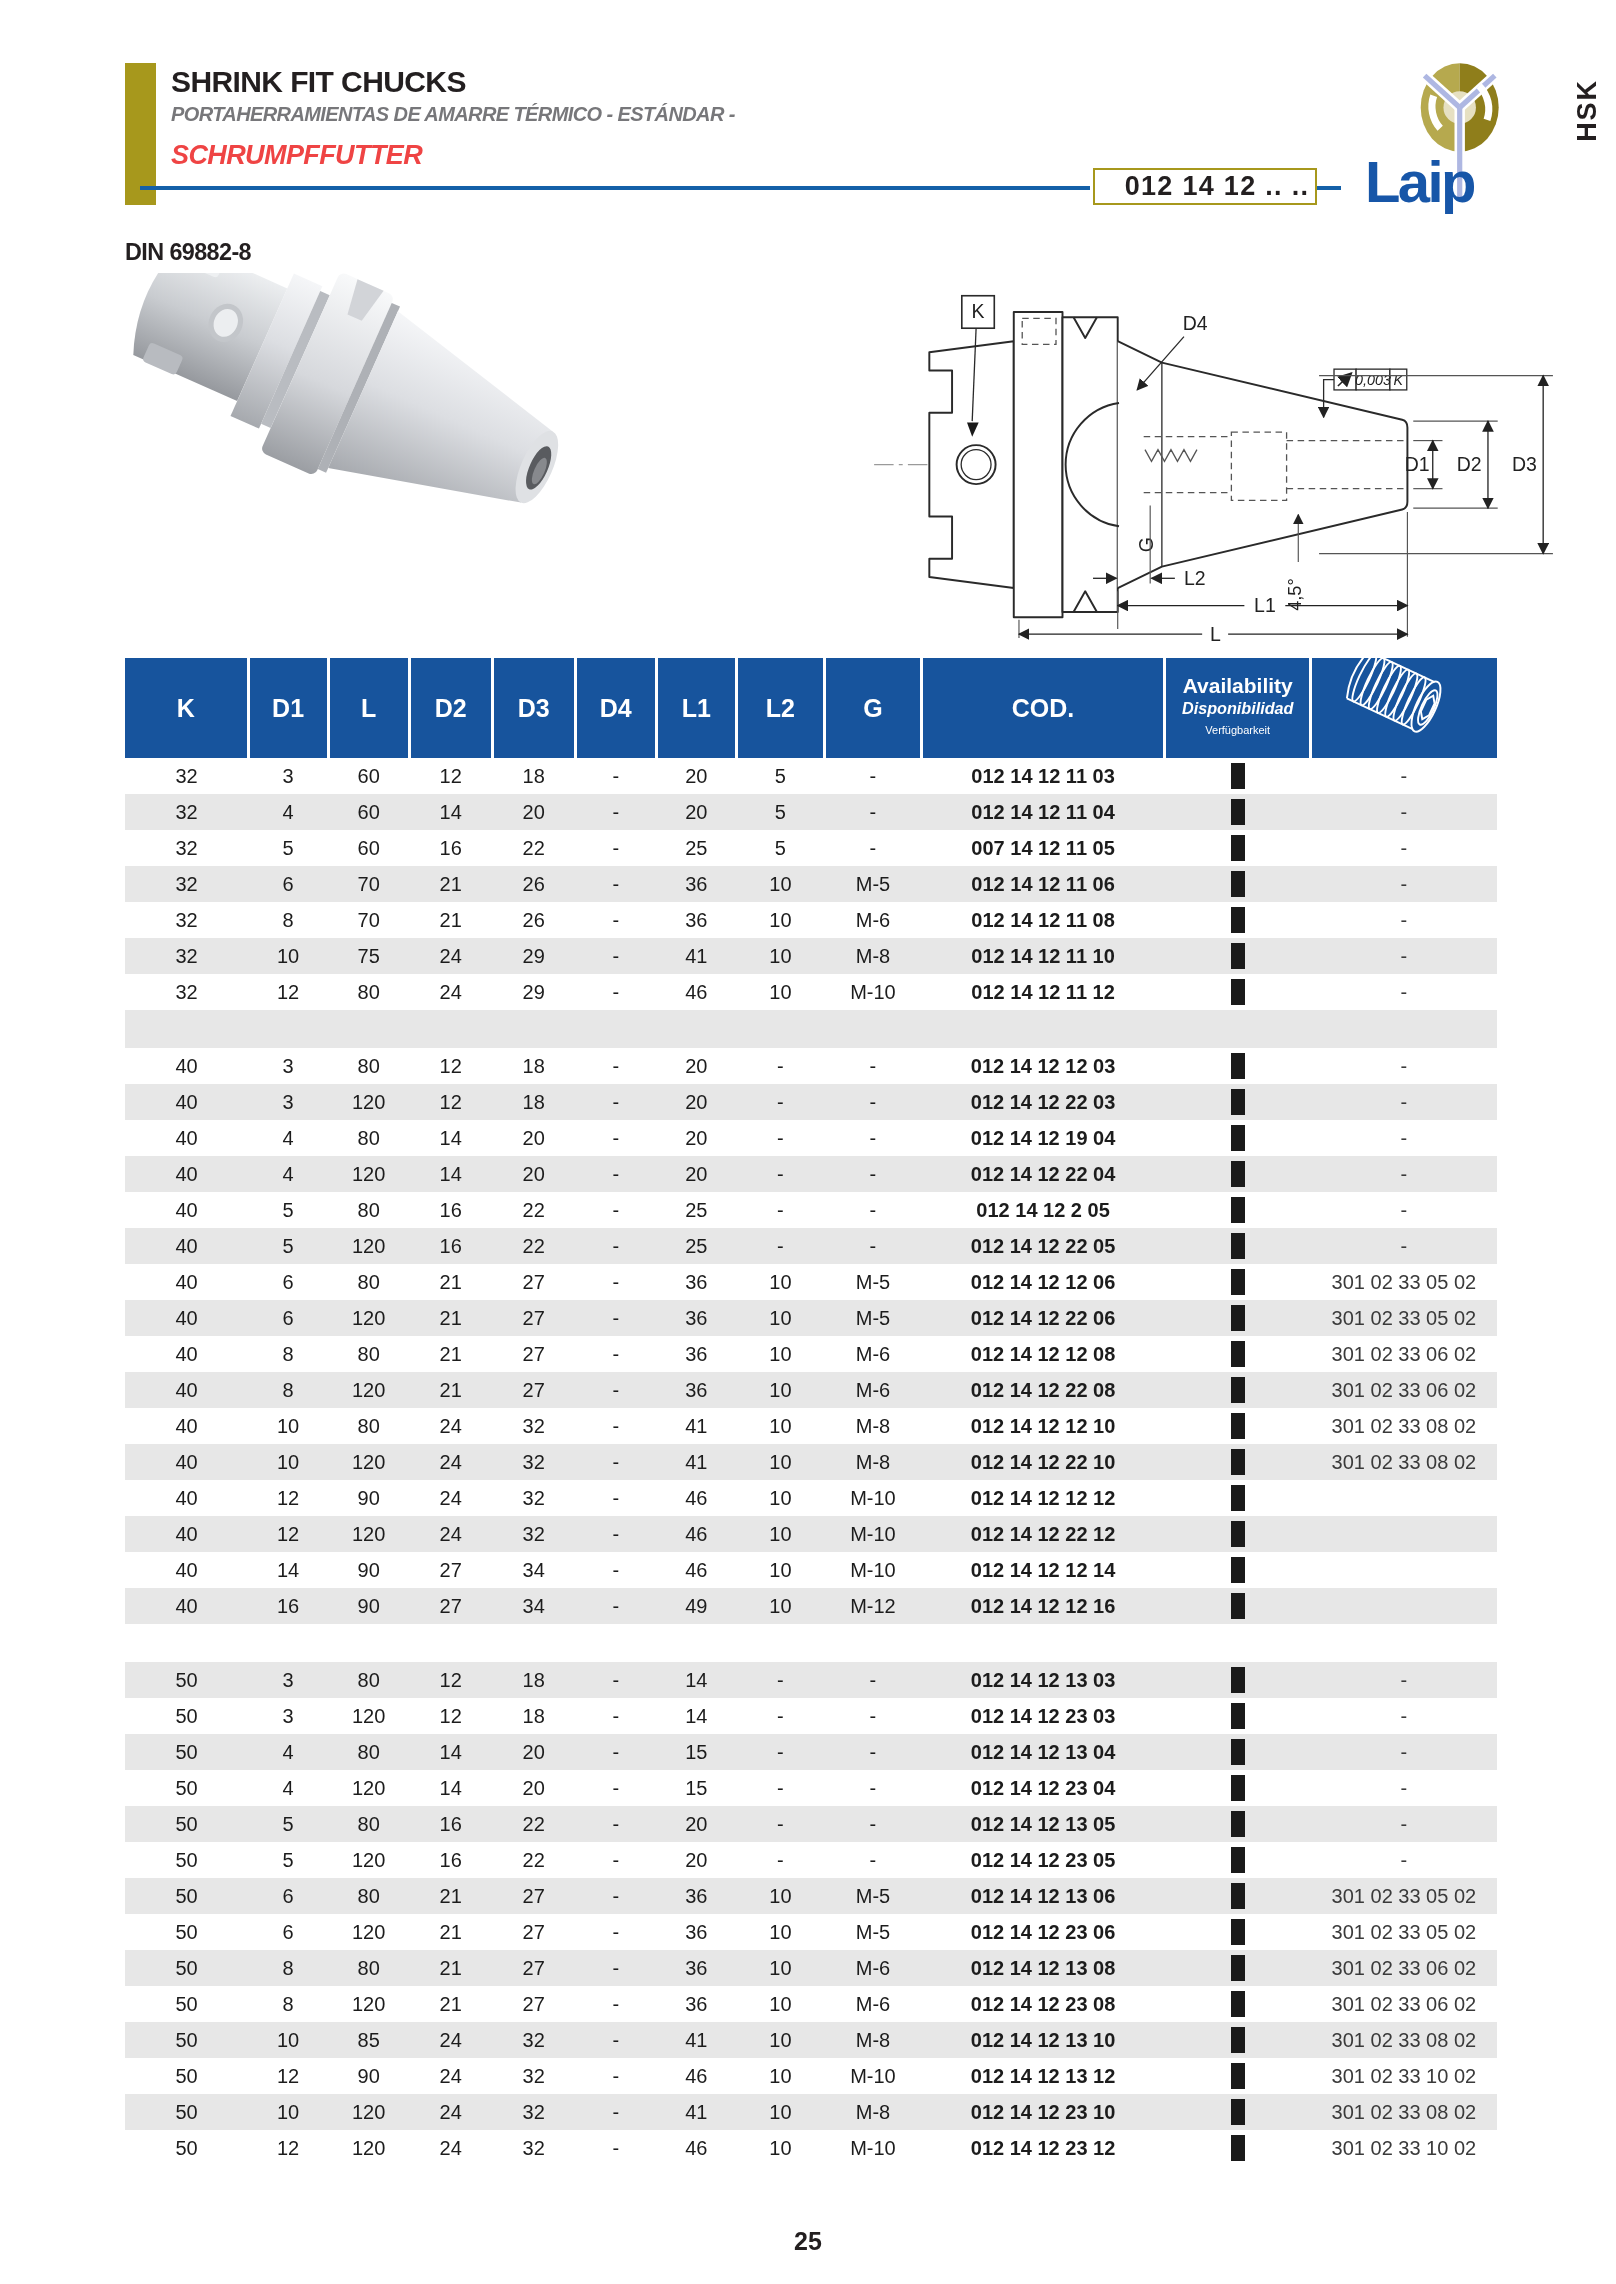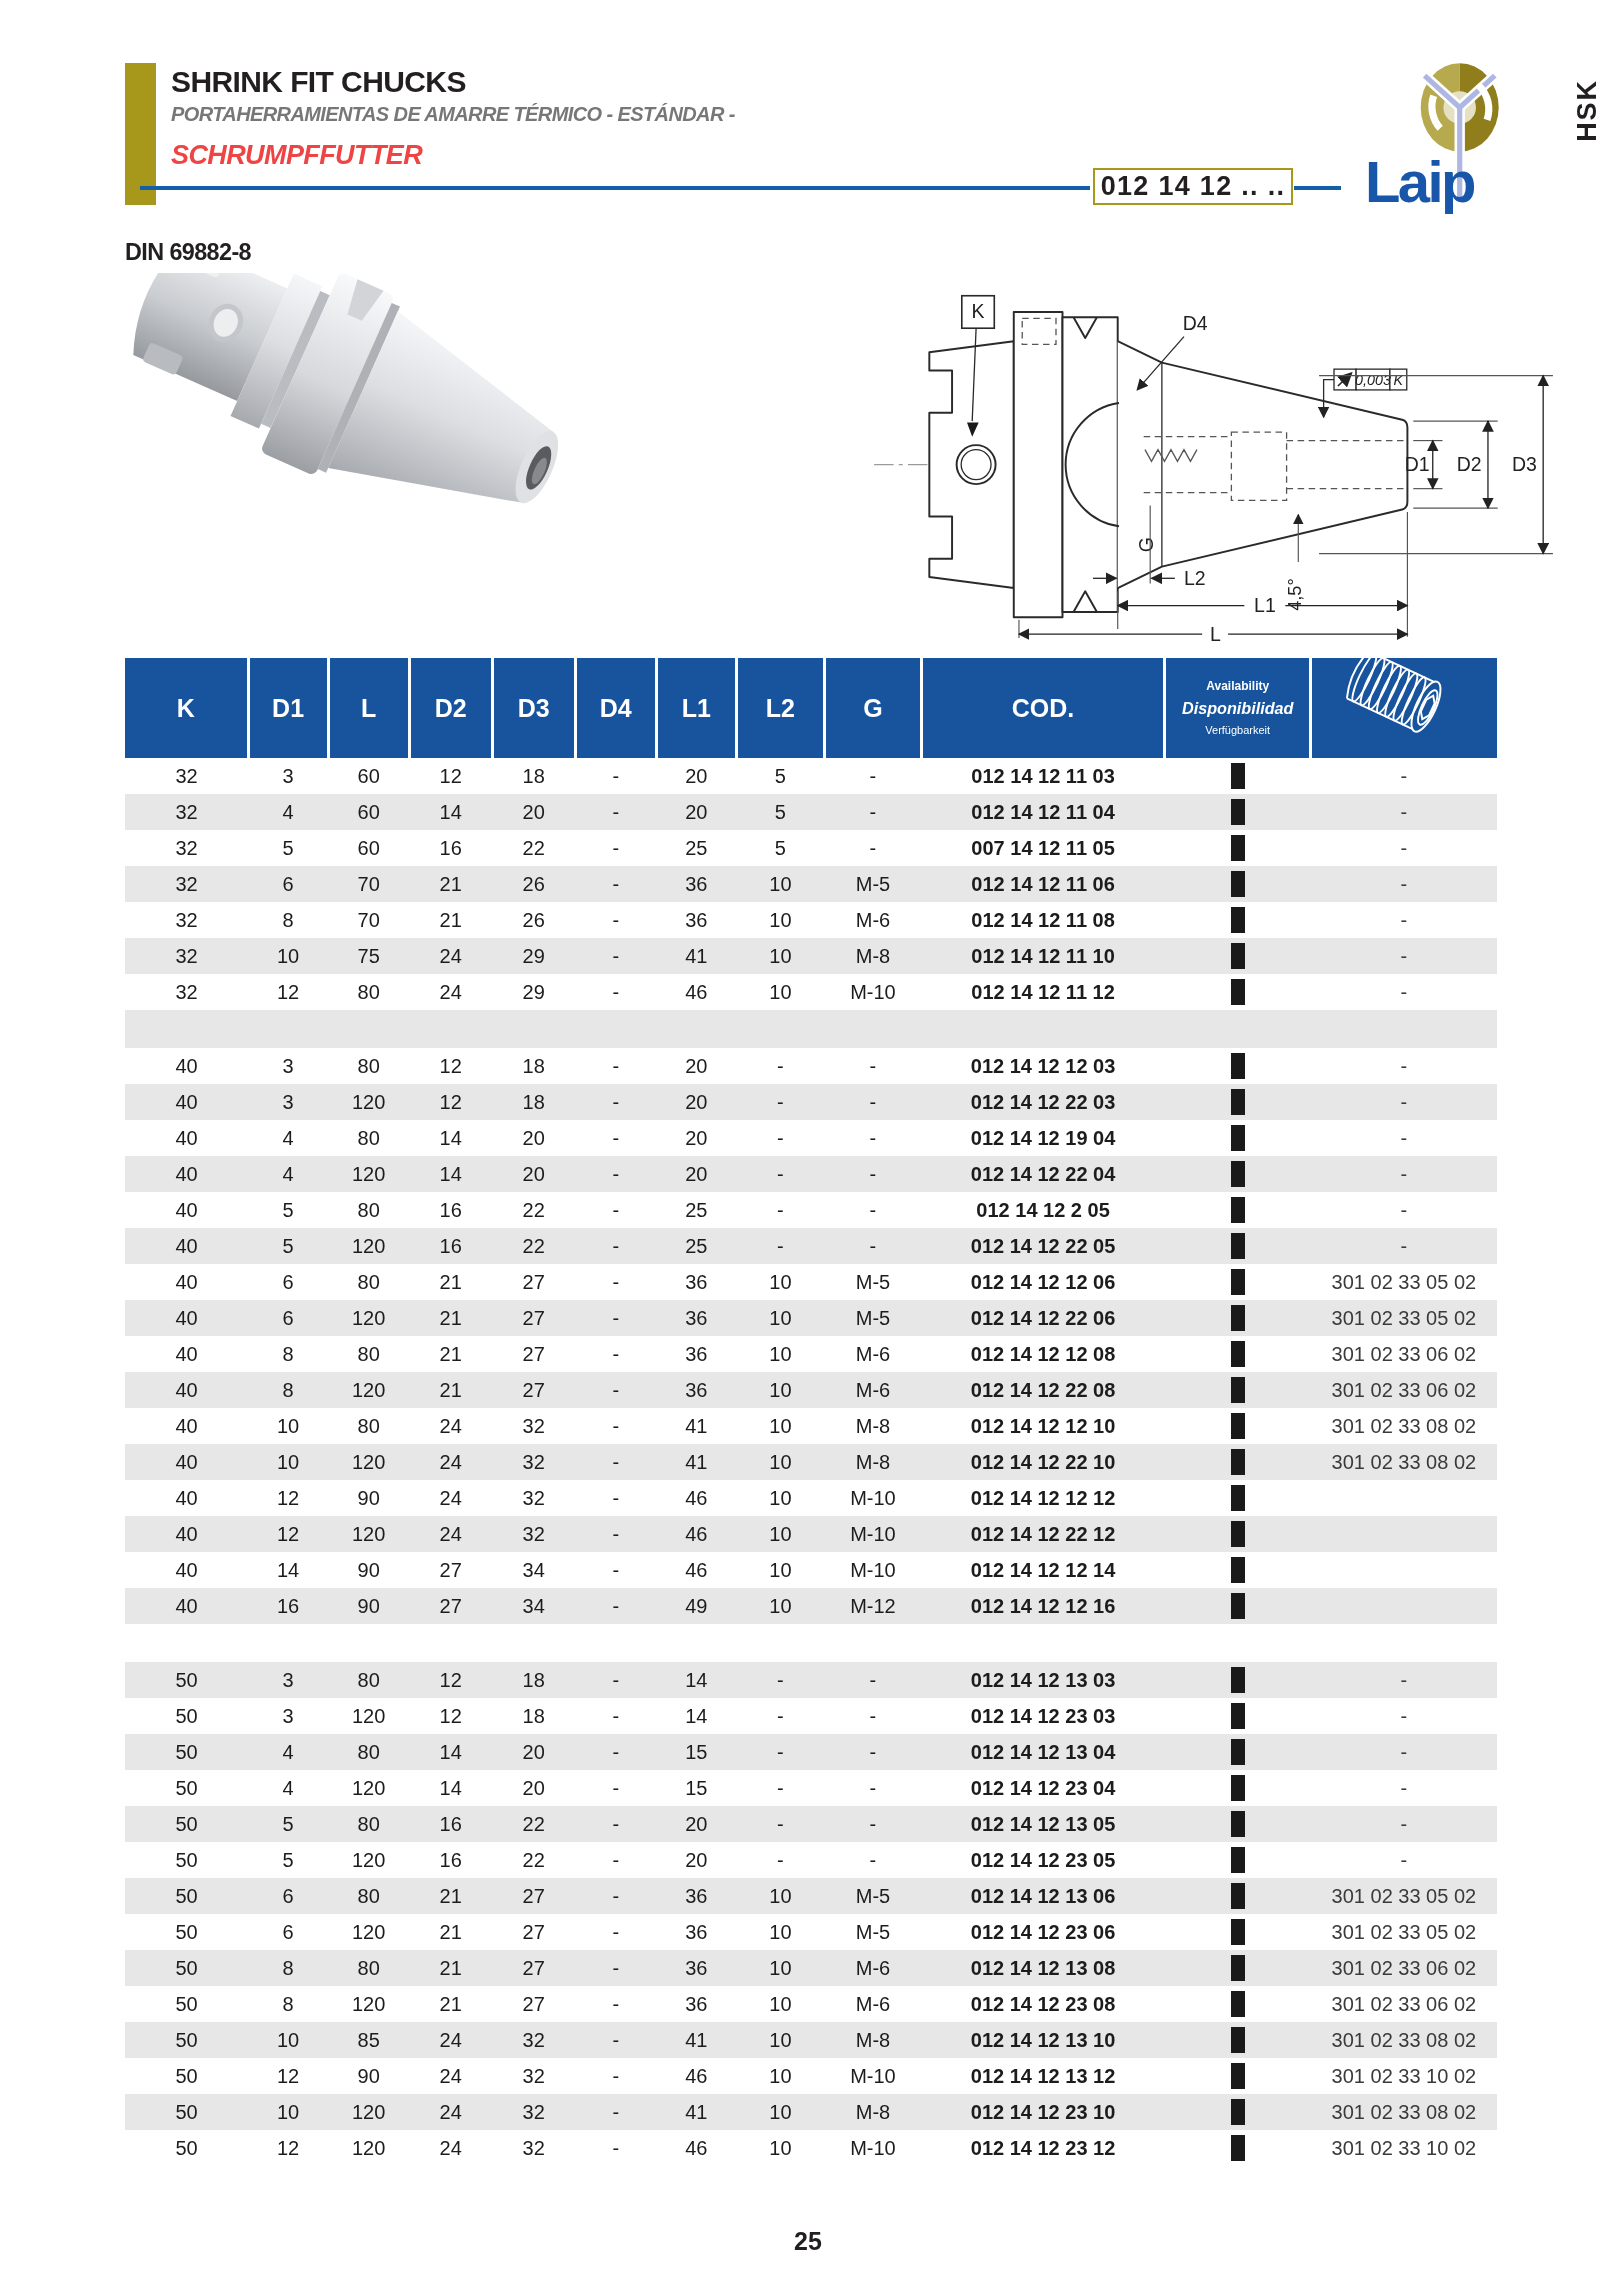--- a/index.html
+++ b/index.html
@@ -13,38 +13,38 @@
   .gold-bar{left:125px;top:63px;width:31px;height:142px;background:#A7981C;}
   .page-title{left:171px;top:65px;font-size:30px;font-weight:700;letter-spacing:-0.6px;color:#231F20;white-space:nowrap;}
   .page-subtitle-es{left:171px;top:103px;font-size:20px;font-weight:700;font-style:italic;letter-spacing:-0.6px;color:#77777A;white-space:nowrap;}
   .page-subtitle-de{left:171px;top:140px;font-size:27px;font-weight:700;font-style:italic;letter-spacing:-0.6px;color:#ef4444;white-space:nowrap;}
   .blue-rule{top:186px;height:3.9px;background:#1460A8;}
   .rule-a{left:140px;width:950px;}
   .rule-b{left:1294px;width:47px;}
   .code-box{
     left:1093px;top:168px;width:196px;height:32.5px;border:2.6px solid #A7981C;background:#fff;
     display:flex;align-items:center;justify-content:center;
-    font-size:27px;font-weight:700;letter-spacing:1.3px;color:#231F20;white-space:nowrap;
+    font-size:27px;font-weight:700;letter-spacing:1.3px;color:#231F20;white-space:nowrap;padding-left:24px;
   }
   .brand-word{left:1365px;top:148px;font-size:58px;font-weight:700;letter-spacing:-2.6px;color:#1756A8;white-space:nowrap;}
   .hsk-tab{left:1561px;top:49px;width:52px;height:123px;display:flex;align-items:center;justify-content:center;}
   .hsk-tab span{transform:rotate(-90deg);font-size:27px;font-weight:700;letter-spacing:1.9px;color:#231F20;white-space:nowrap;}
   .din-ref{left:125px;top:239px;font-size:23.4px;font-weight:700;letter-spacing:-0.6px;}
 
   
   table.spec{
     position:absolute;left:125px;top:658px;width:1372px;
     border-collapse:collapse;table-layout:fixed;
   }
   table.spec th{
     background:#17549D;color:#fff;font-weight:700;font-size:25px;
     height:97px;text-align:center;vertical-align:middle;padding:0;
   }
   table.spec th:not(:last-child){border-right:3.2px solid #fff;}
-  table.spec th .avh1{display:block;font-size:12px;font-weight:700;line-height:22px;}
+  table.spec th .avh1{display:block;font-size:21px;font-weight:700;line-height:22px;}
   table.spec th .avh2{display:block;font-size:16.2px;font-weight:700;font-style:italic;line-height:22px;}
   table.spec th .avh3{display:block;font-size:11px;font-weight:400;line-height:22px;}
   table.spec td{
     height:36px;padding:0;text-align:center;vertical-align:middle;
     font-size:20px;color:#1c1c1c;white-space:nowrap;
   }
   table.spec tbody tr:nth-child(even){background:#E7E7E7;}
   table.spec td.cod{font-weight:700;}
   table.spec td.screw{color:#3a3a3a;}
   table.spec tr.spacer td{height:38px;}

